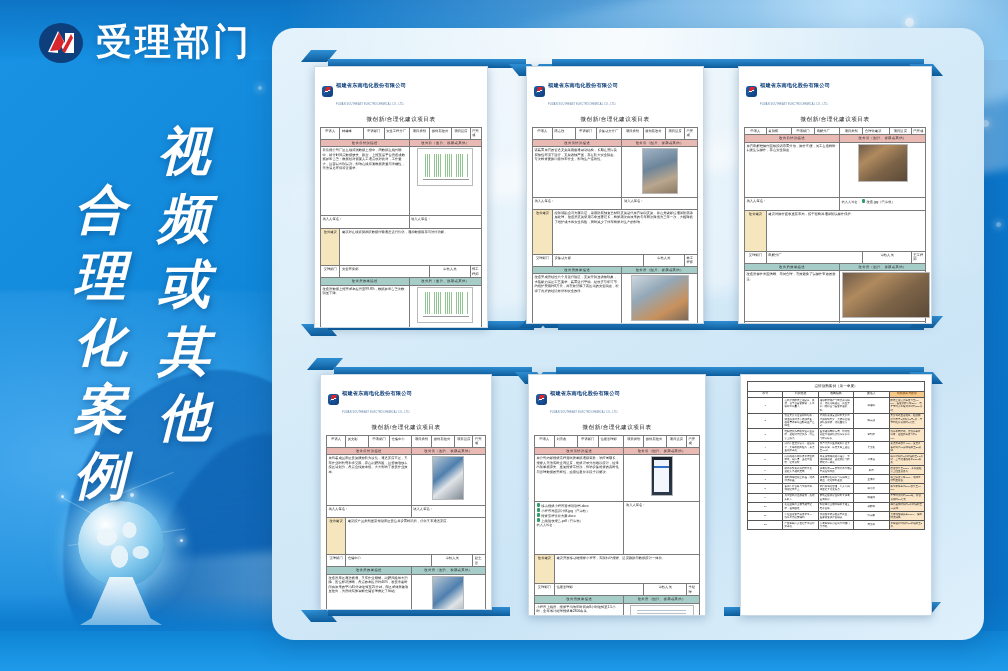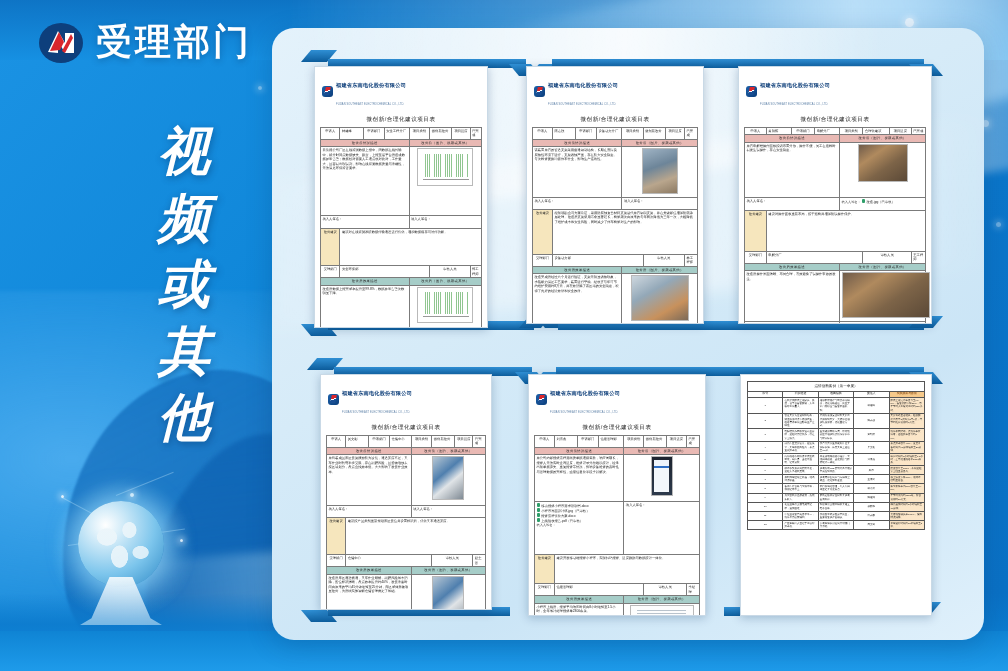--- a/index.html
+++ b/index.html
@@ -177,20 +177,21 @@
       <ellipse cx="23" cy="23" rx="22" ry="20" fill="#0d3f7c"></ellipse>
       <path d="M10 32 L20 11 L27 23 L27 13 L36 13 L36 33 L27 33 L20 21 L20 33 Z" fill="#ffffff"></path>
       <path d="M12 31 L21 12 L26 22 L22 30 Z" fill="#d9262c"></path>
       <path d="M24 31 L33 14 L35 18 L27 33 Z" fill="#d9262c"></path>
     </svg>
   </div>
   <div class="brand-text">受理部门</div>
 </div>
 
 <div class="headline">
+  <div class="hl-col hl-left">合理化案例</div>
   <div class="hl-col hl-right">视频或其他</div>
 </div>
 
 <div class="board">
   <div class="board-sheen"></div>
   <div class="board-sheen2"></div>
 
   <div class="chev" style="left:34px;top:22px;width:200px;">
     <div class="seg" style="left:0;top:0;width:26px;height:12px;transform:skewX(-40deg);"></div>
     <div class="seg" style="left:22px;top:9px;width:178px;height:9px;"></div>

